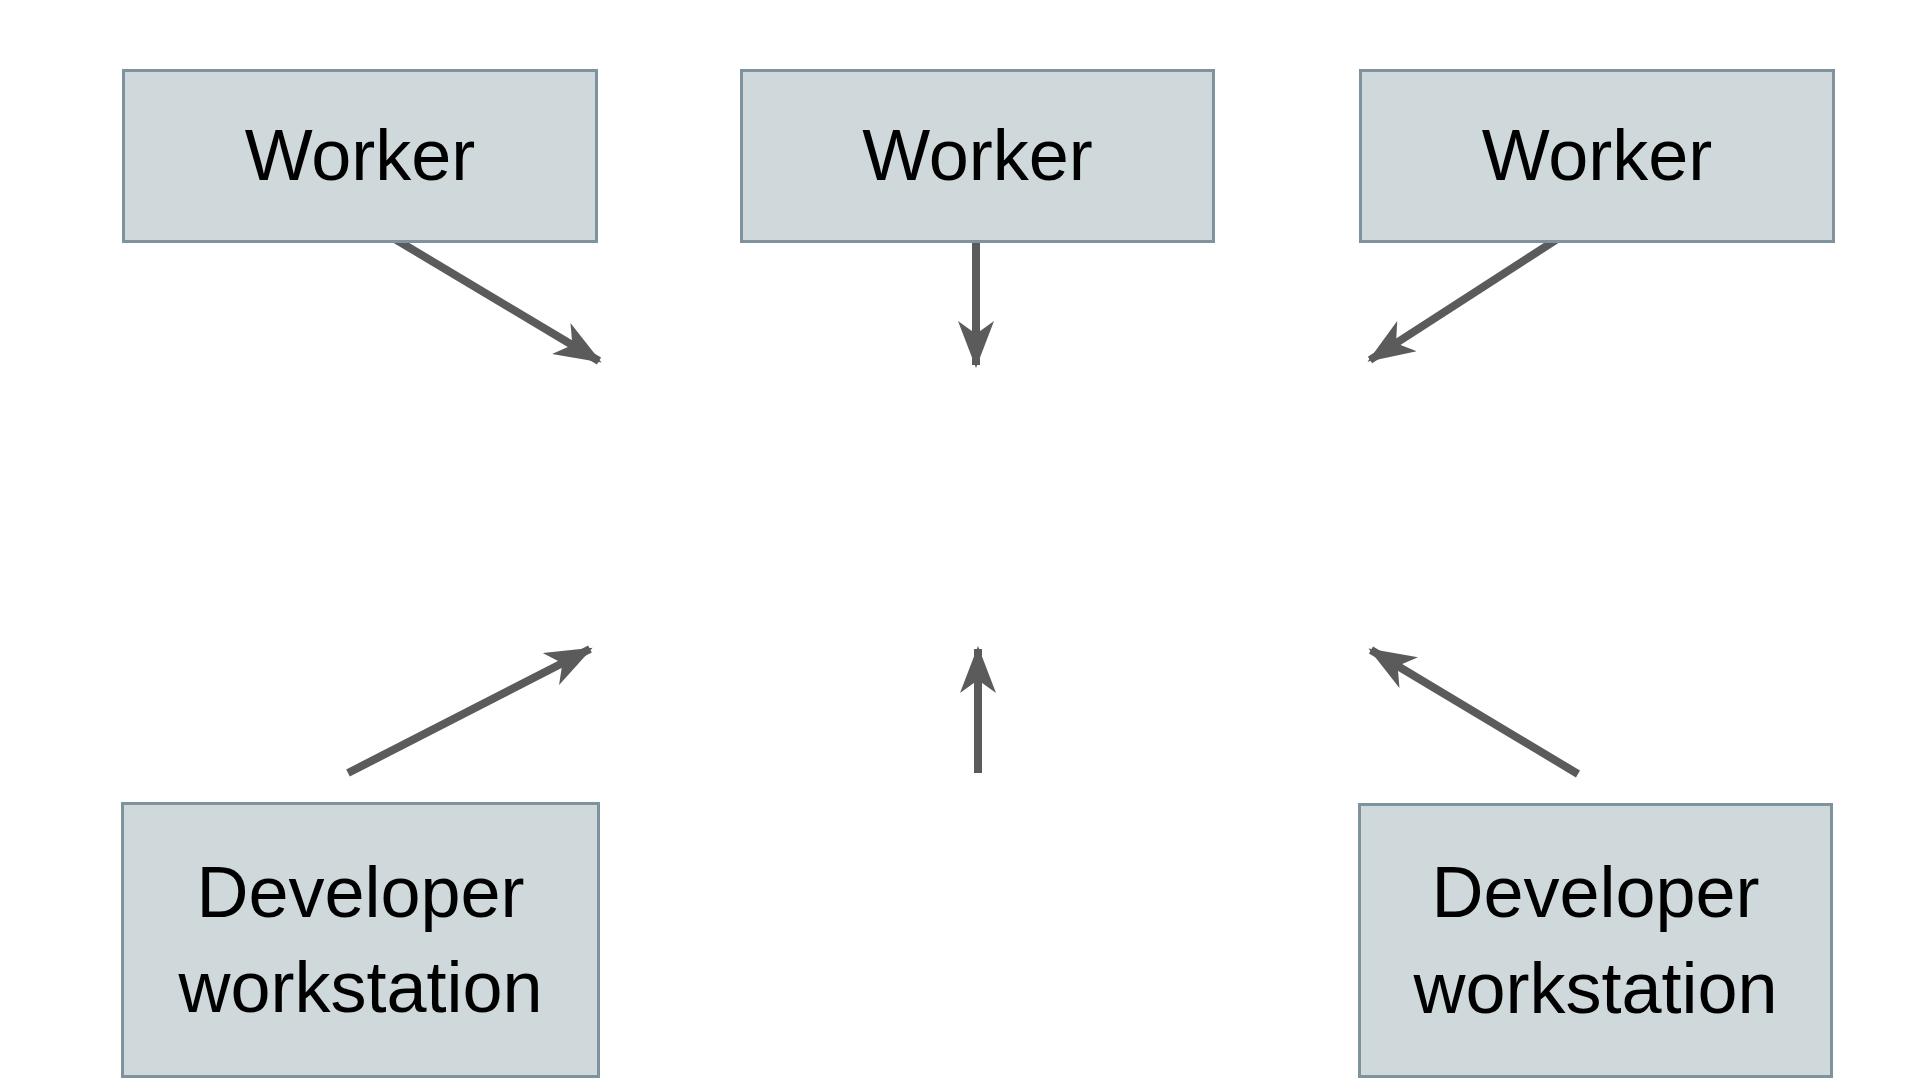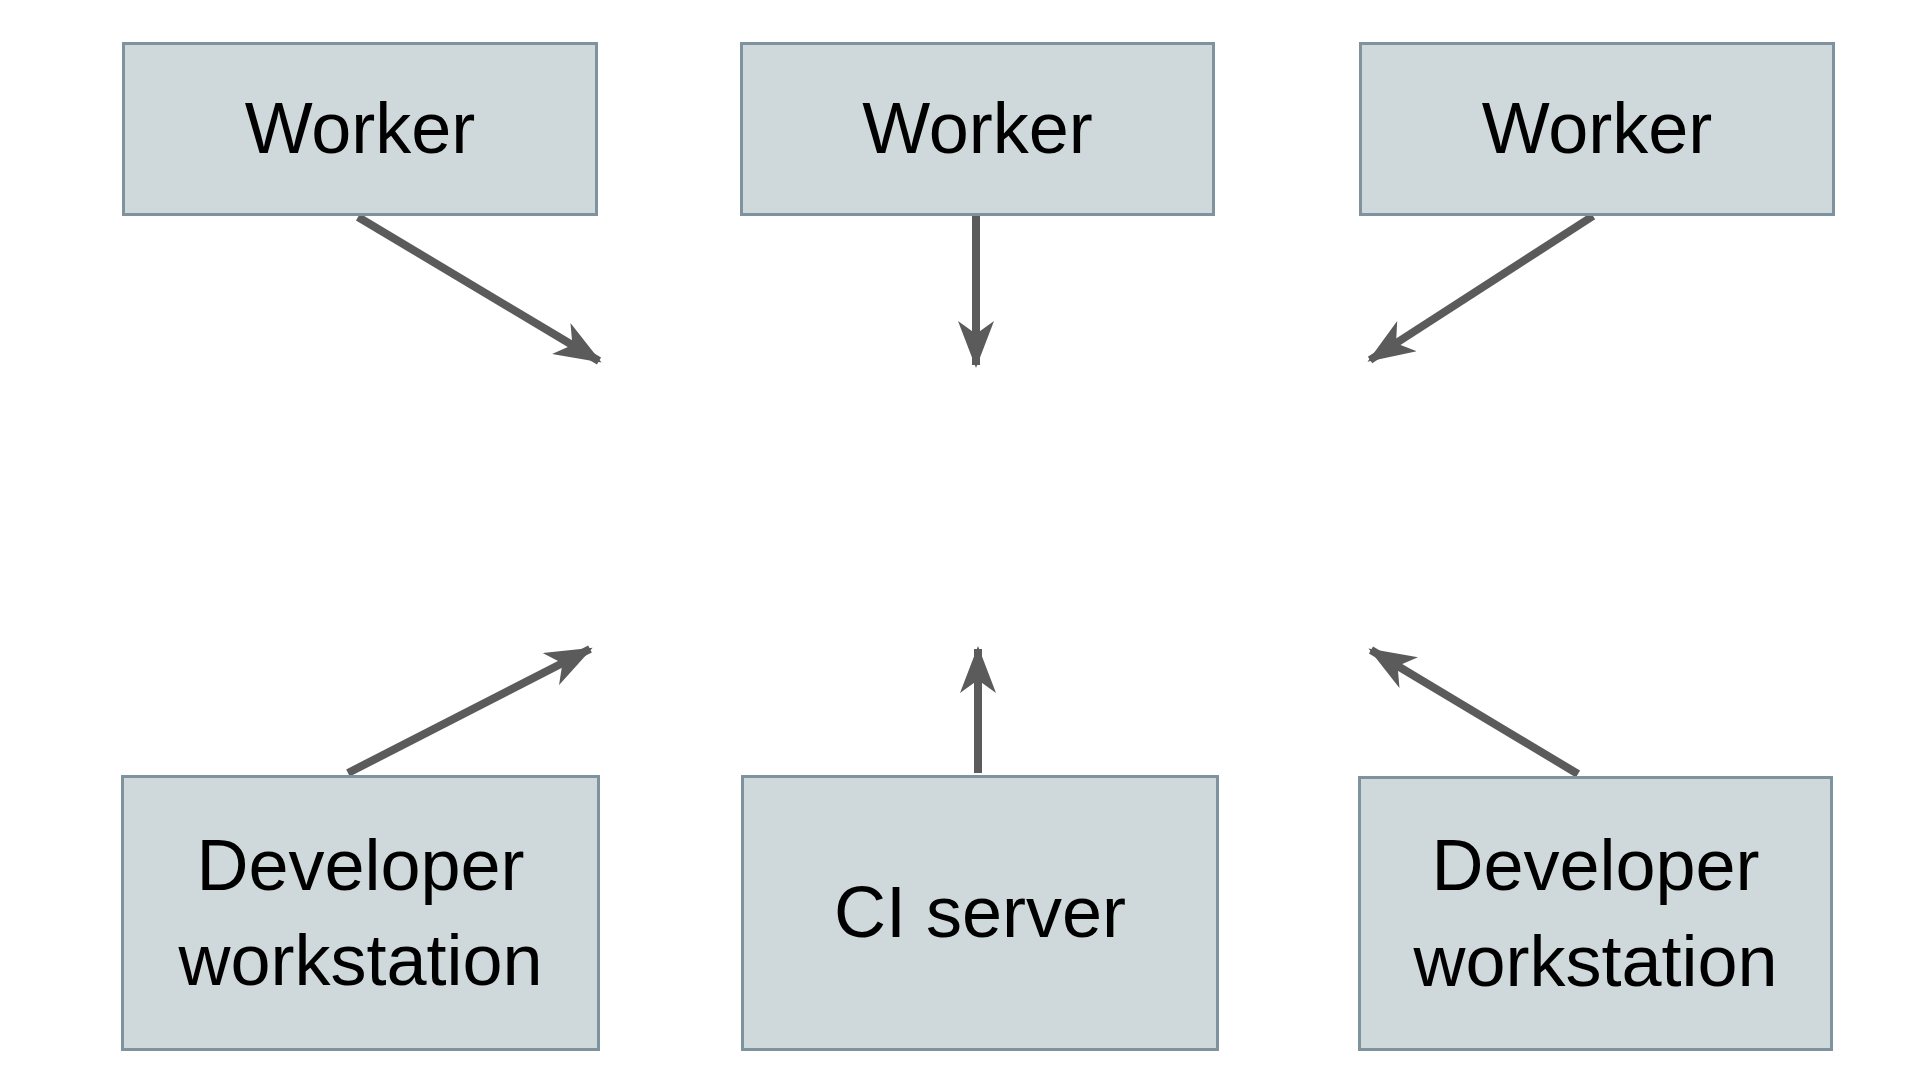--- a/index.html
+++ b/index.html
@@ -25,20 +25,21 @@
   }
   .node {
     position: absolute;
     box-sizing: border-box;
     background: var(--node-fill, #cfd8da);
     border: 3px solid var(--node-border, #7e939e);
     display: flex;
     align-items: center;
     justify-content: center;
     text-align: center;
+    margin-top: 27px;
   }
   .node .label {
     color: var(--text-color, #000000);
     font-size: 72px;
     line-height: 1.32;
     letter-spacing: 0px;
     padding: 0 10px;
   }
   
   .n-worker-1 { left: 122px; top: 42px;  width: 476px; height: 174px; }
@@ -80,21 +81,18 @@
 
   <div class="node n-worker-3">
     <span class="label">Worker</span>
   </div>
 
 
   <div class="node n-dev-ws-1">
     <span class="label">Developer workstation</span>
   </div>
 
-  <div class="node n-ci-server">
-    <span class="label">CI server</span>
-  </div>
 
   <div class="node n-dev-ws-2">
     <span class="label">Developer workstation</span>
   </div>
 
 </div>
 
 </body></html>

